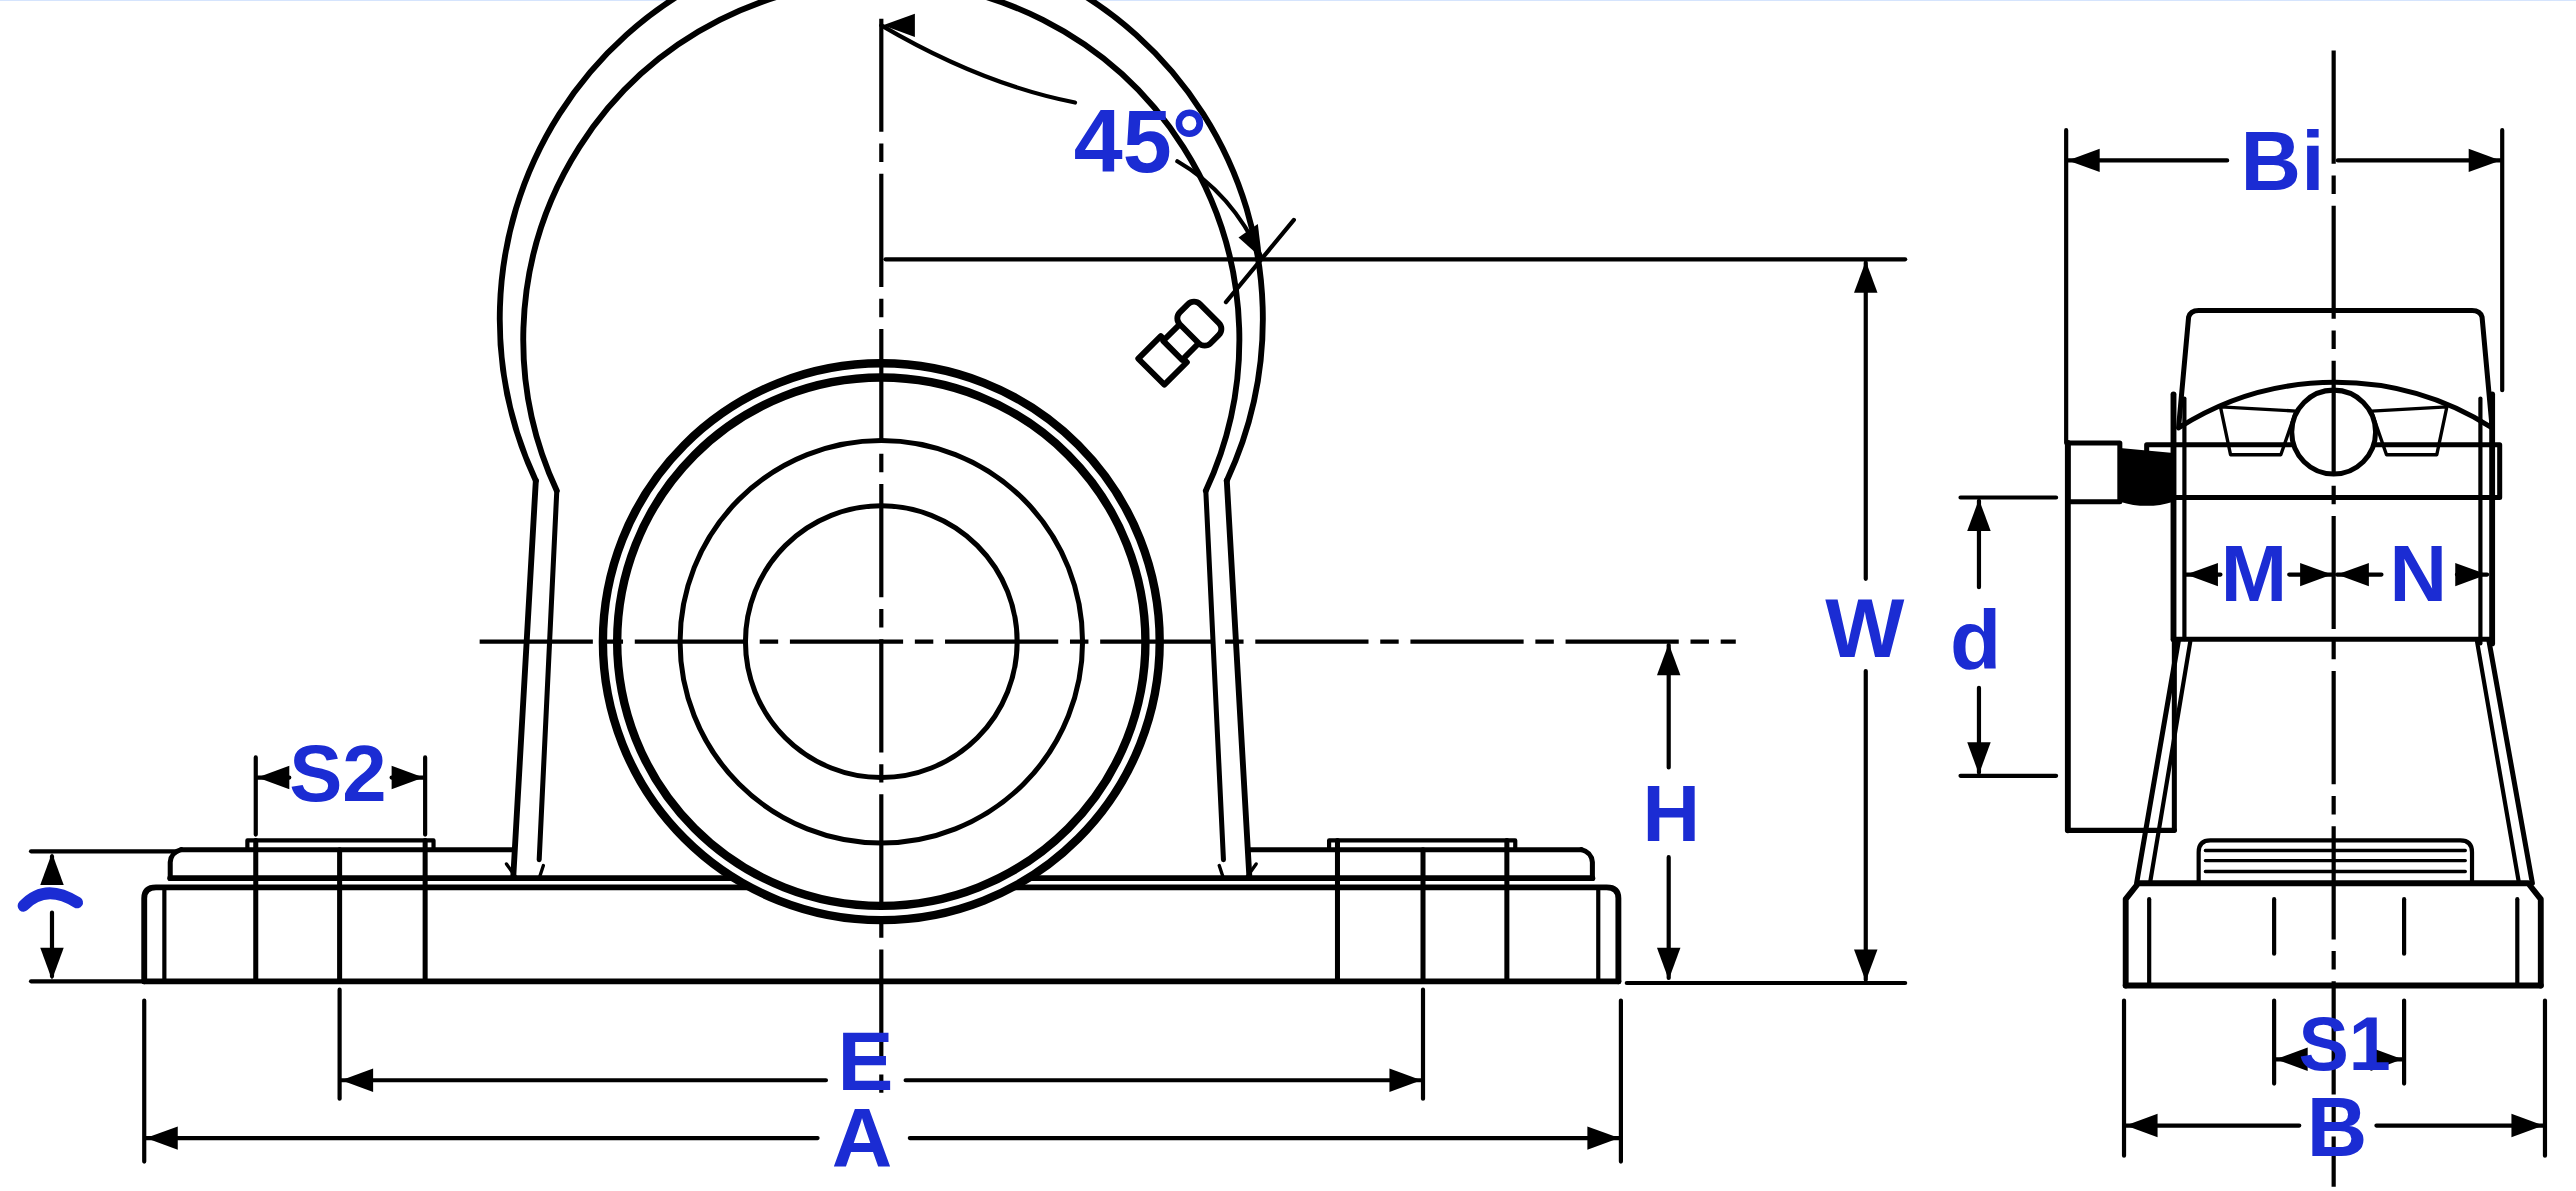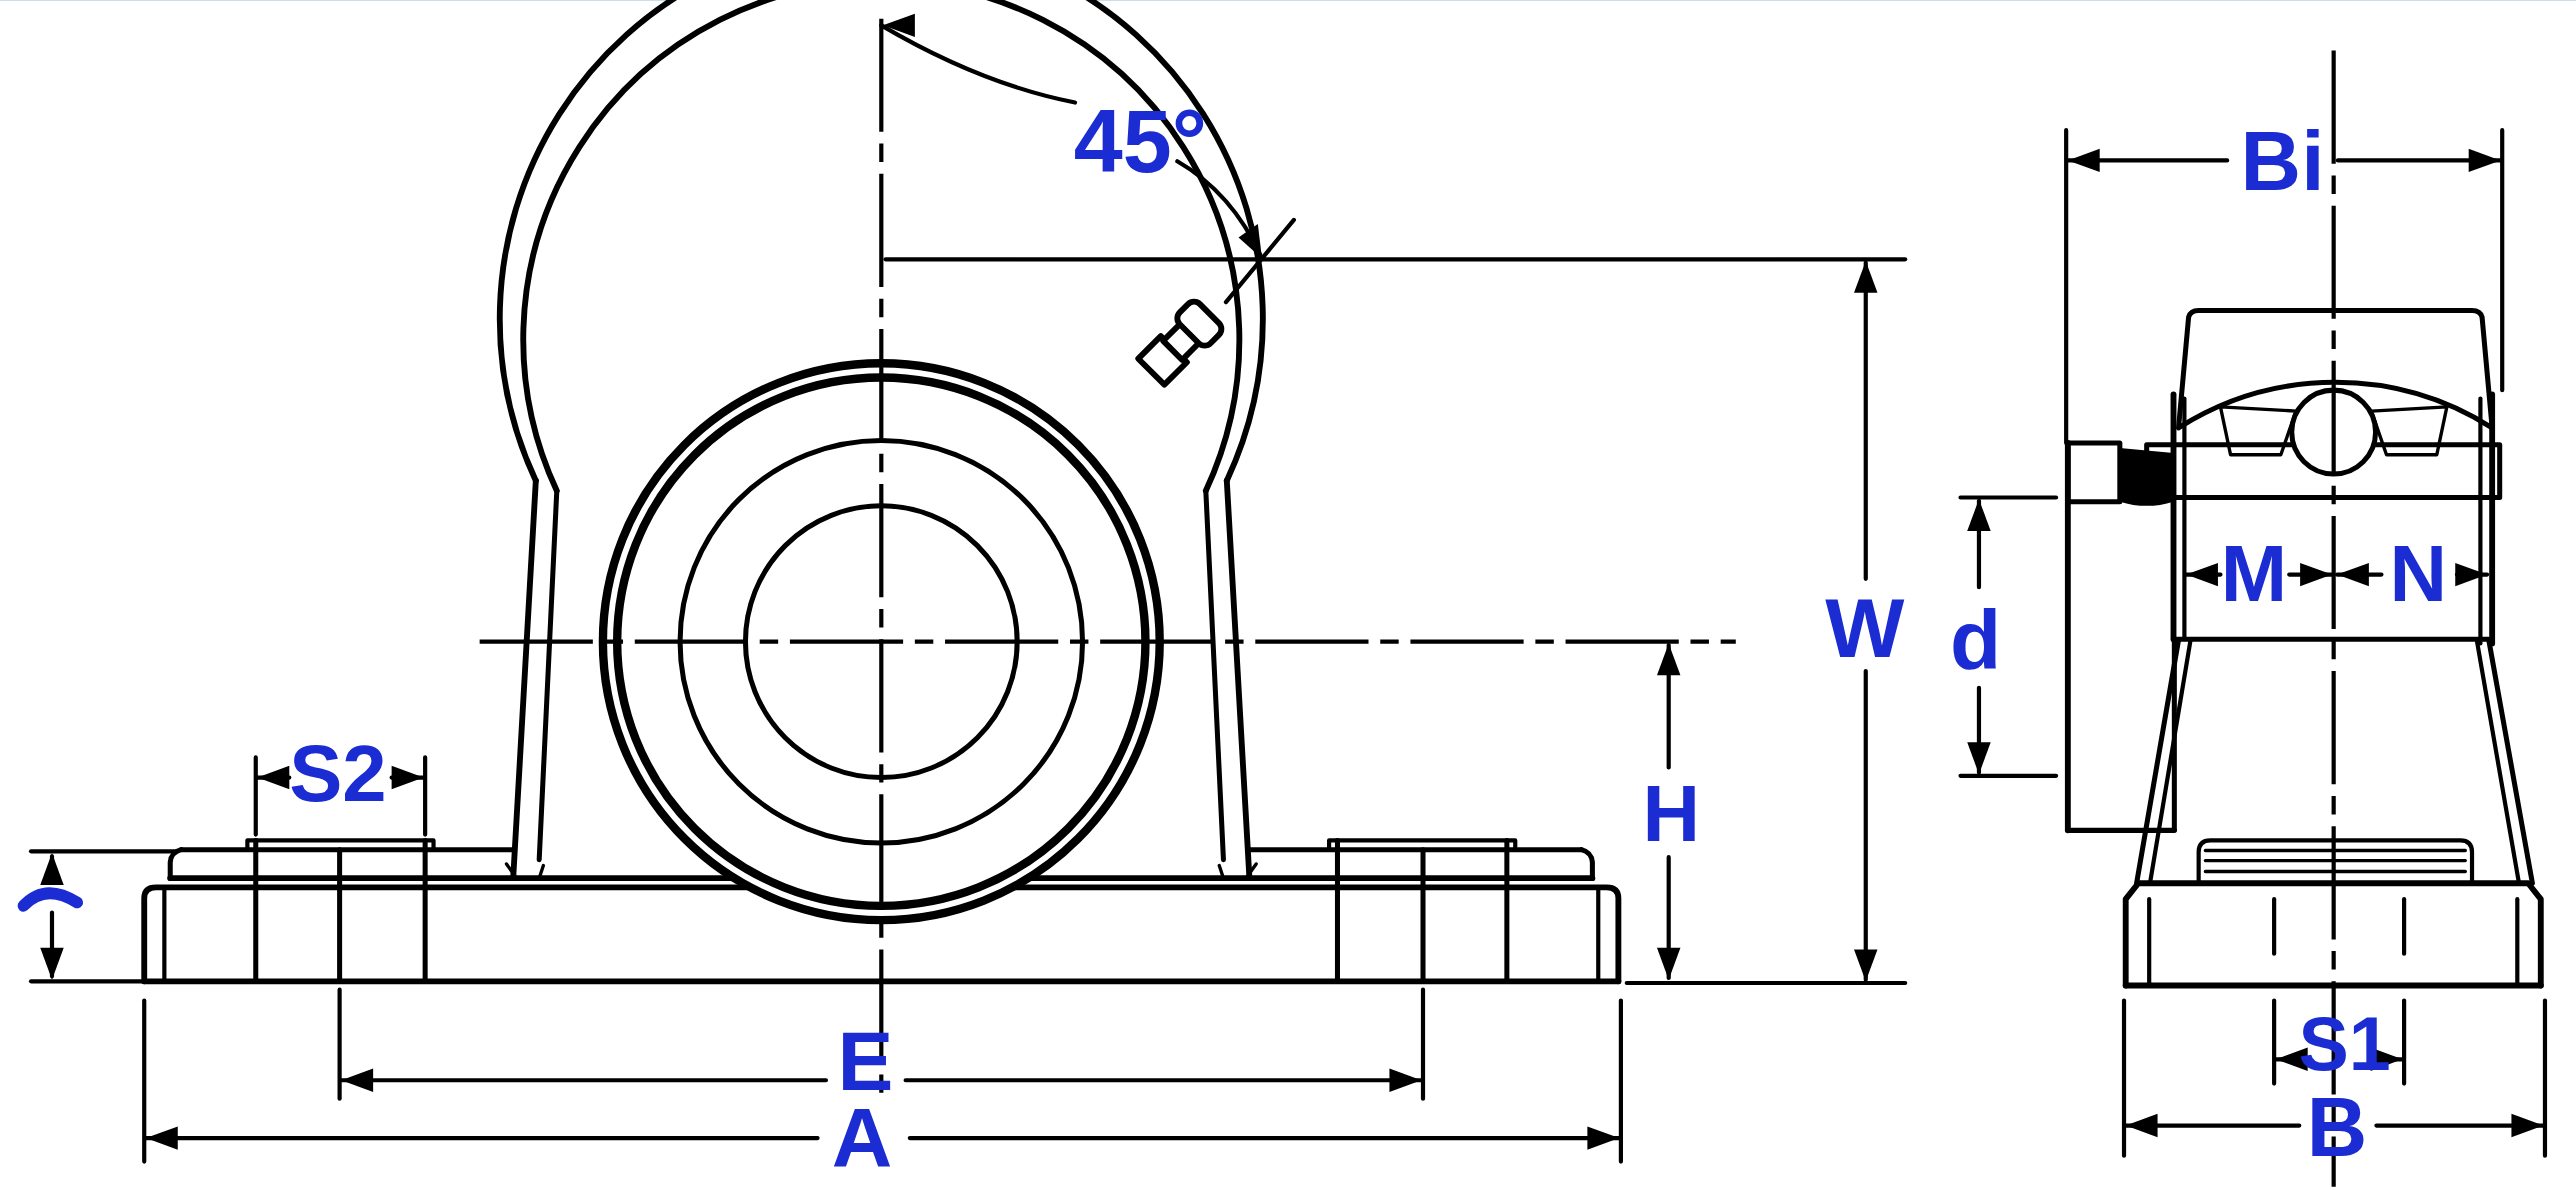--- a/index.html
+++ b/index.html
@@ -1,16 +1,16 @@
 <!DOCTYPE html>
 <html style="font-size:13.4px"><head>
 <meta charset="utf-8">
 <style>
   html,body{margin:0;padding:0;background:#fff;}
-  .stage{position:relative;width:2576px;height:1192px;background:#0369a1;overflow:hidden;}
+  .stage{position:relative;width:2576px;height:1192px;background:#3b82f6;overflow:hidden;}
   svg{display:block;width:100%;height:100%;}
   .ln{stroke:#000;fill:none;stroke-linecap:round;stroke-linejoin:round;}
   .w4{stroke-width:4;} .w5{stroke-width:5;} .w6{stroke-width:6;} .w7{stroke-width:7;} .w10{stroke-width:10;}
   .fillw{fill:#fff;}
   .arrow{fill:#000;stroke:none;}
   .cl{stroke:#000;stroke-width:5;fill:none;stroke-dasharray:135 14 22 14;}
   .dim-label{fill:#1b2cd3;font-family:"Liberation Sans","DejaVu Sans",sans-serif;font-weight:bold;text-anchor:middle;}
   .fs90{font-size:90px;} .fs95{font-size:95px;} .fs100{font-size:100px;} .fs105{font-size:105px;}
   .bluemark{stroke:#1b2cd3;stroke-width:14;fill:none;stroke-linecap:round;}
 </style>

